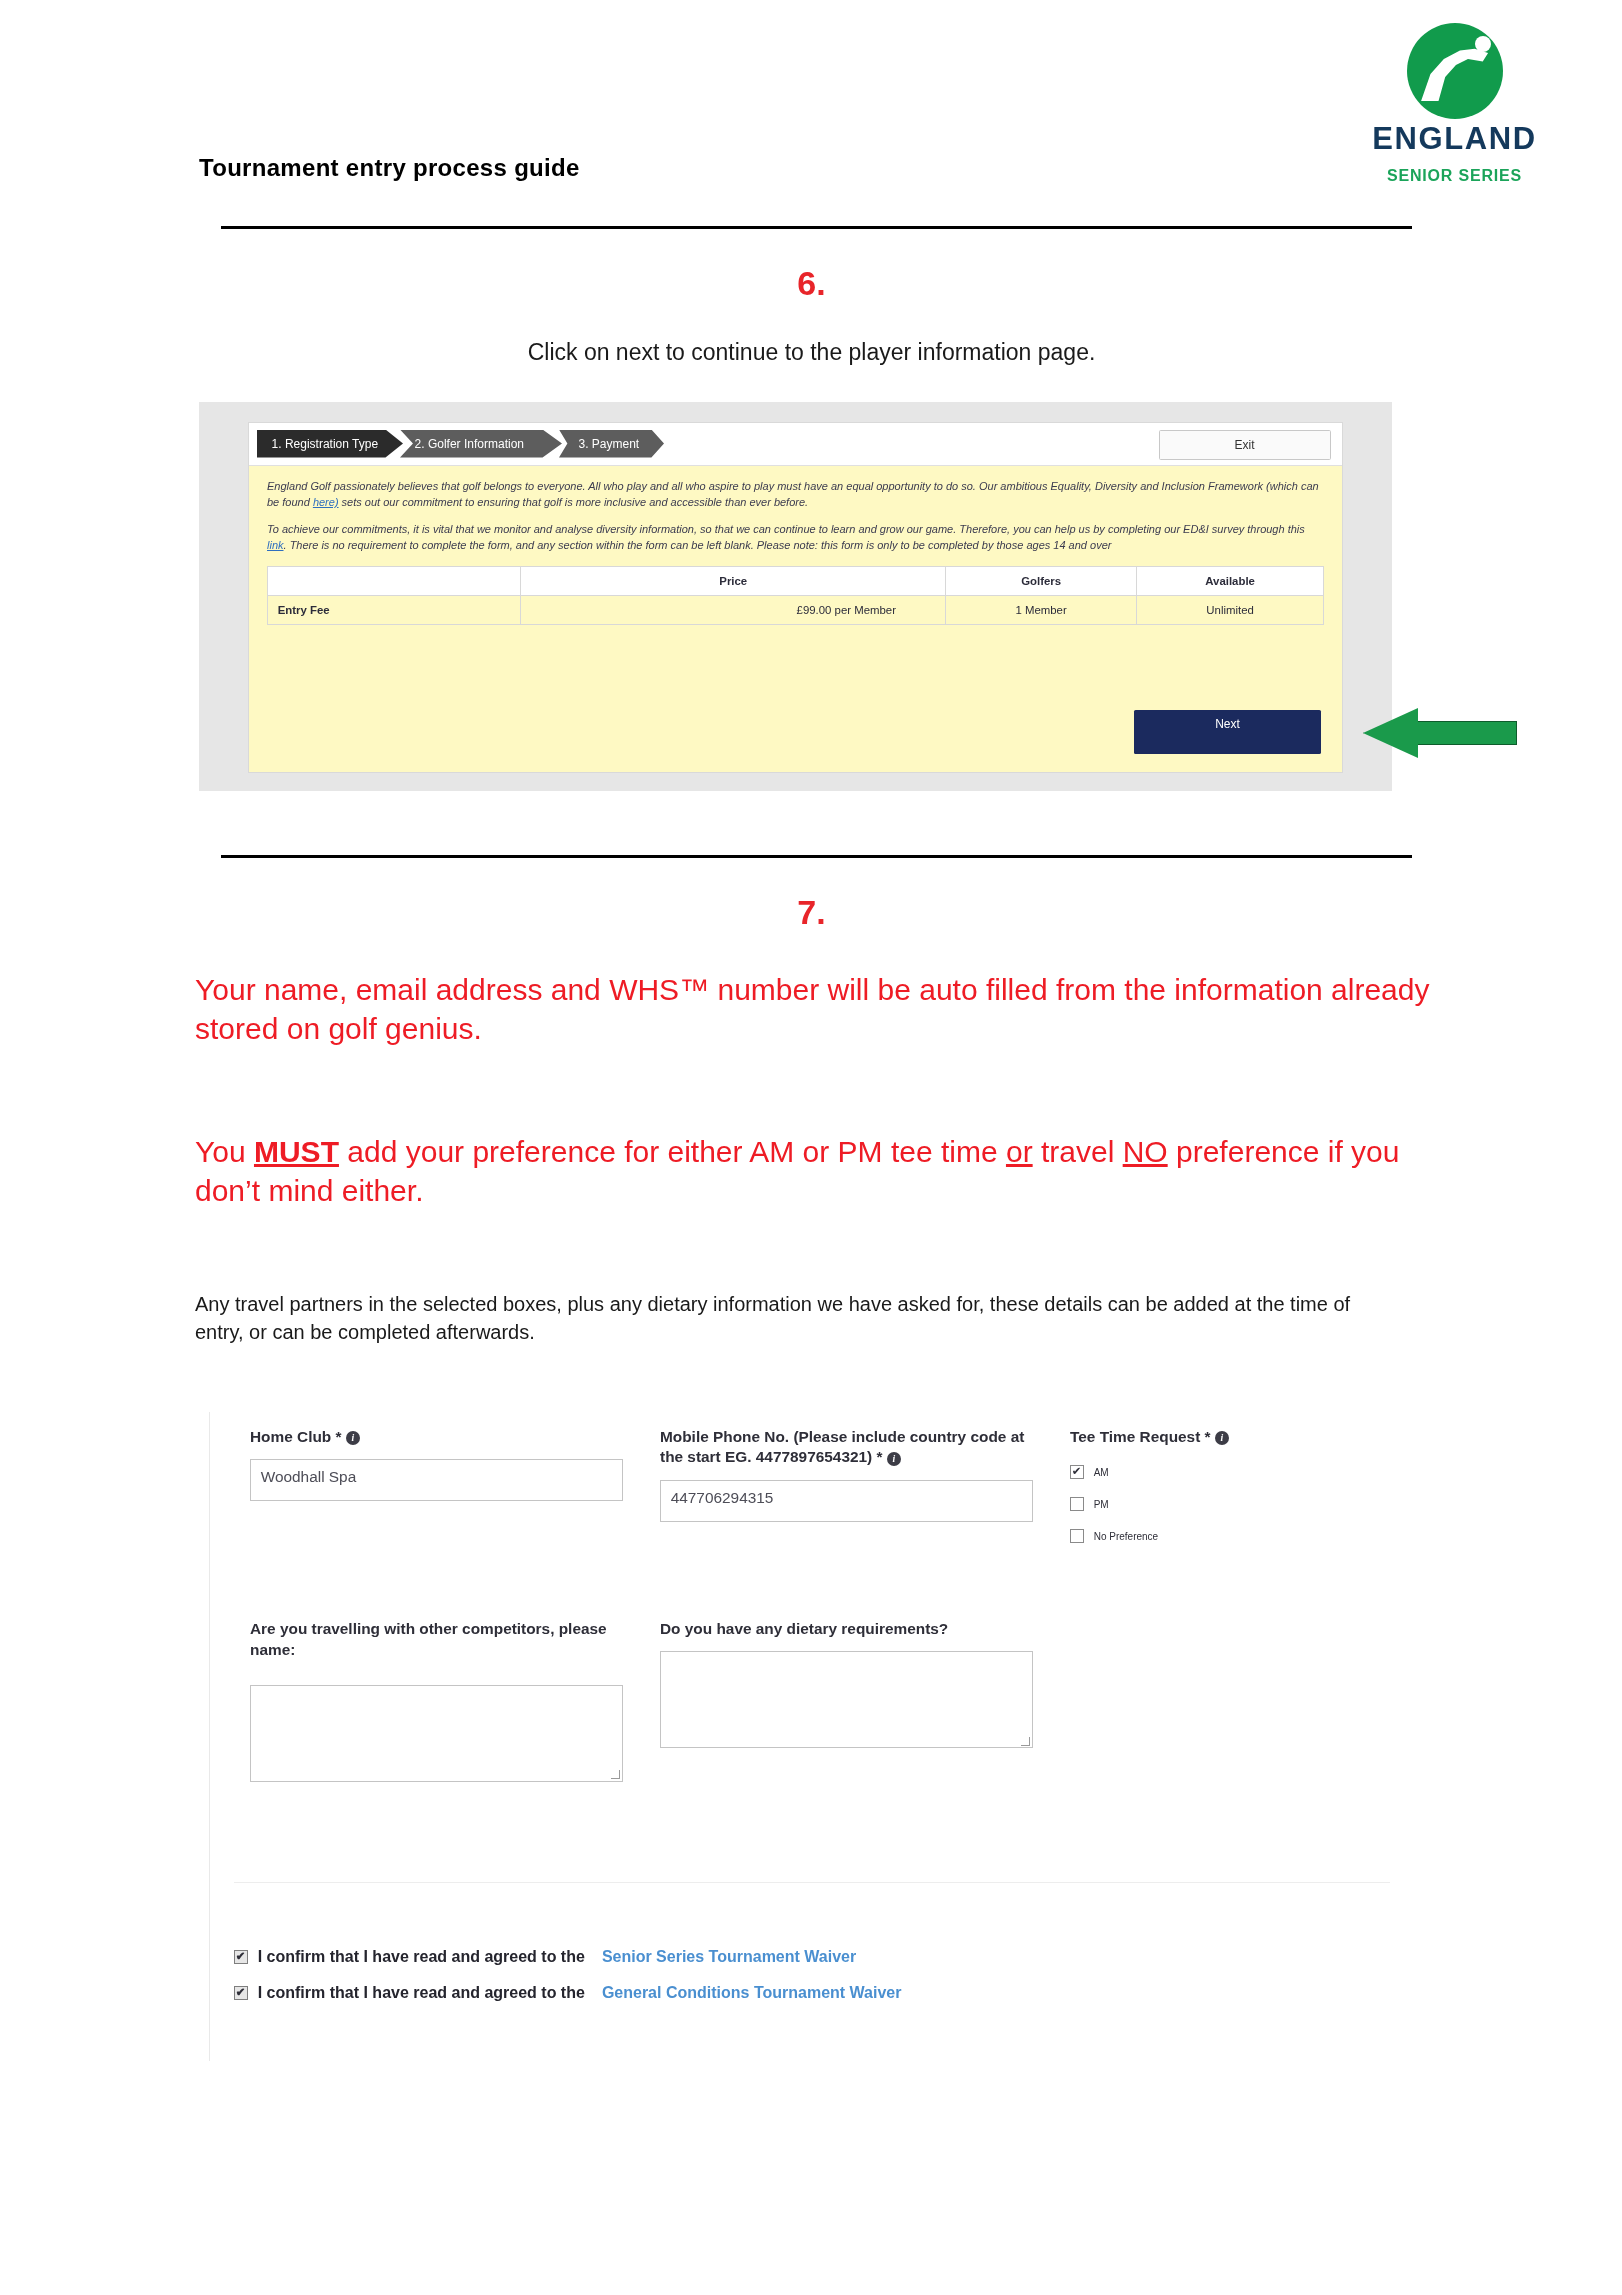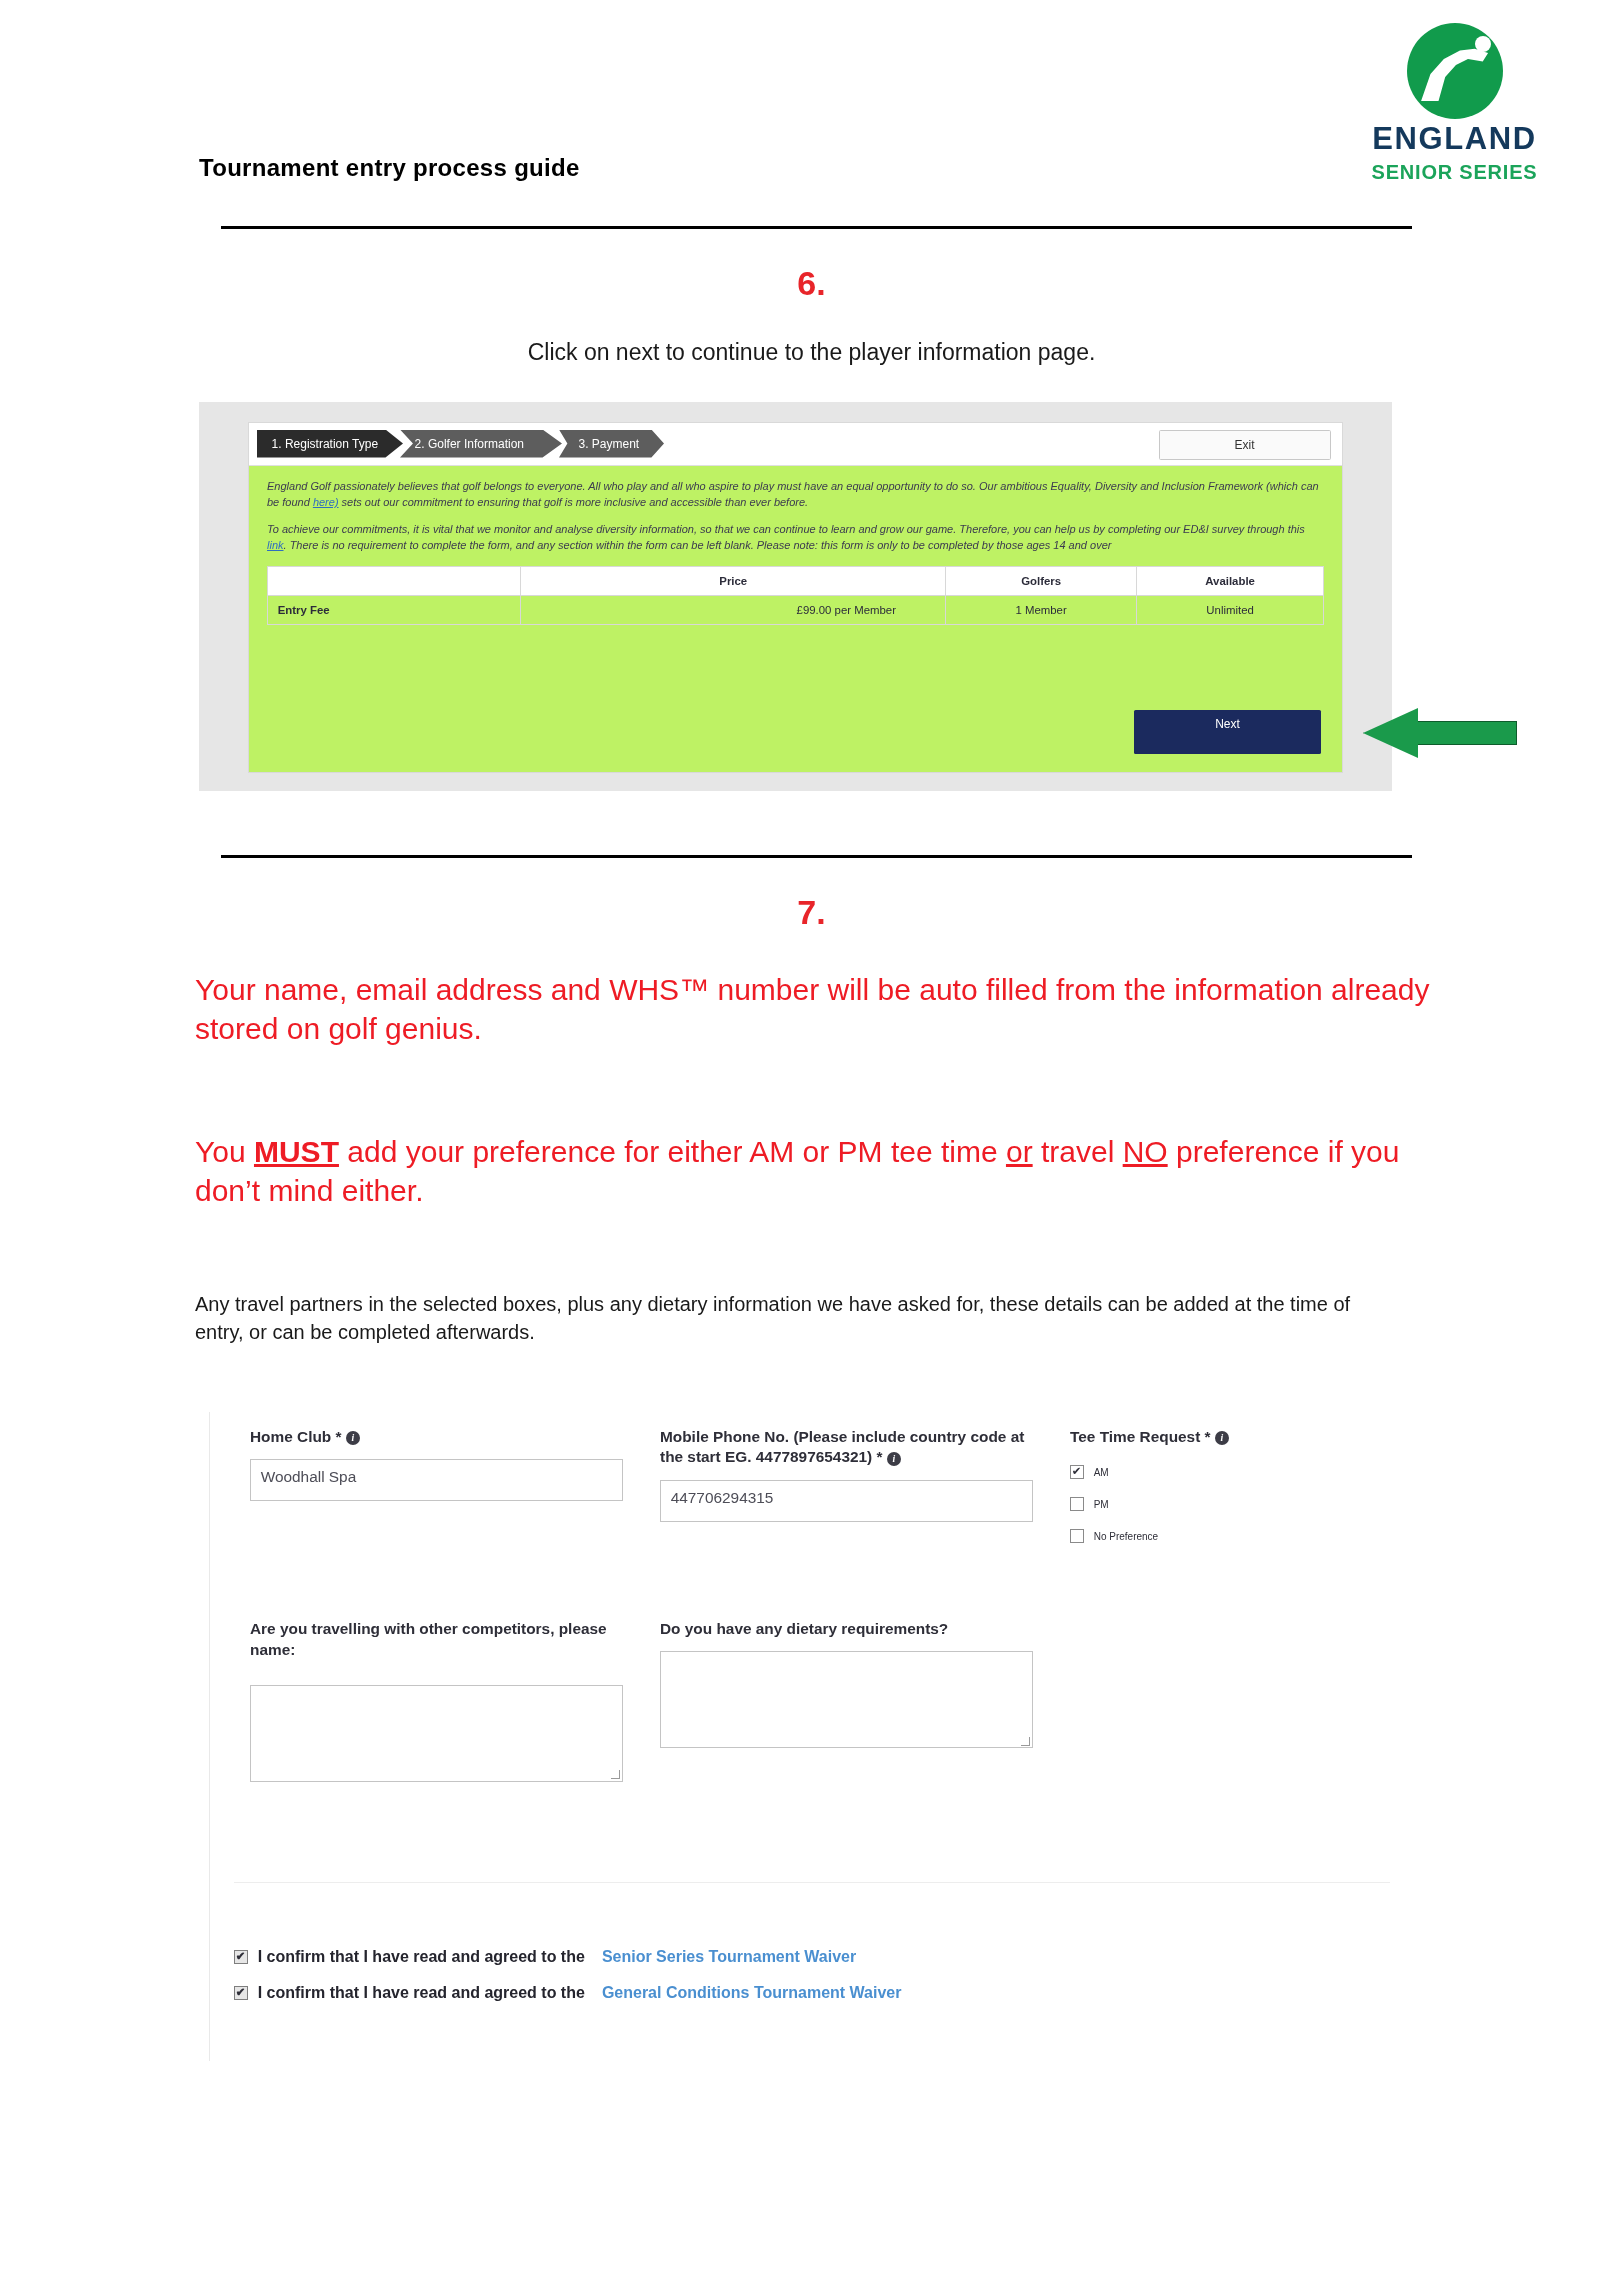--- a/index.html
+++ b/index.html
@@ -67,24 +67,24 @@
     font-family: "Liberation Sans", sans-serif;
     font-weight: bold;
     font-size: 31px;
     letter-spacing: 1.6px;
     color: #14395c;
     margin-top: 1.6px;
   }
   .logo-text-sub {
     font-family: "Liberation Sans", sans-serif;
     font-weight: bold;
-    font-size: 20px;
+    font-size: 16px;
     letter-spacing: 0.8px;
     color: #1ba45a;
-    margin-top: 4px;
+    margin-top: 10px;
   }
 
   .doc-title {
     position: absolute;
     left: 199px;
     top: 154px;
     font-size: 24px;
     font-weight: bold;
     letter-spacing: 0.3px;
   }
@@ -128,21 +128,21 @@
     width: 1193px;
     height: 389px;
     background: #e6e6e6;
   }
   .shot1-inner {
     position: absolute;
     left: 49px;
     top: 20px;
     width: 1095px;
     height: 351px;
-    background: #bef264;
+    background: #fef9c3;
     border: 0.8px solid #d9d9d9;
     box-sizing: border-box;
   }
   .wizard-bar {
     position: relative;
     height: 42px;
     border-bottom: 0.8px solid #e0e0e0;
     background: #ffffff;
   }
   .wiz-step {

